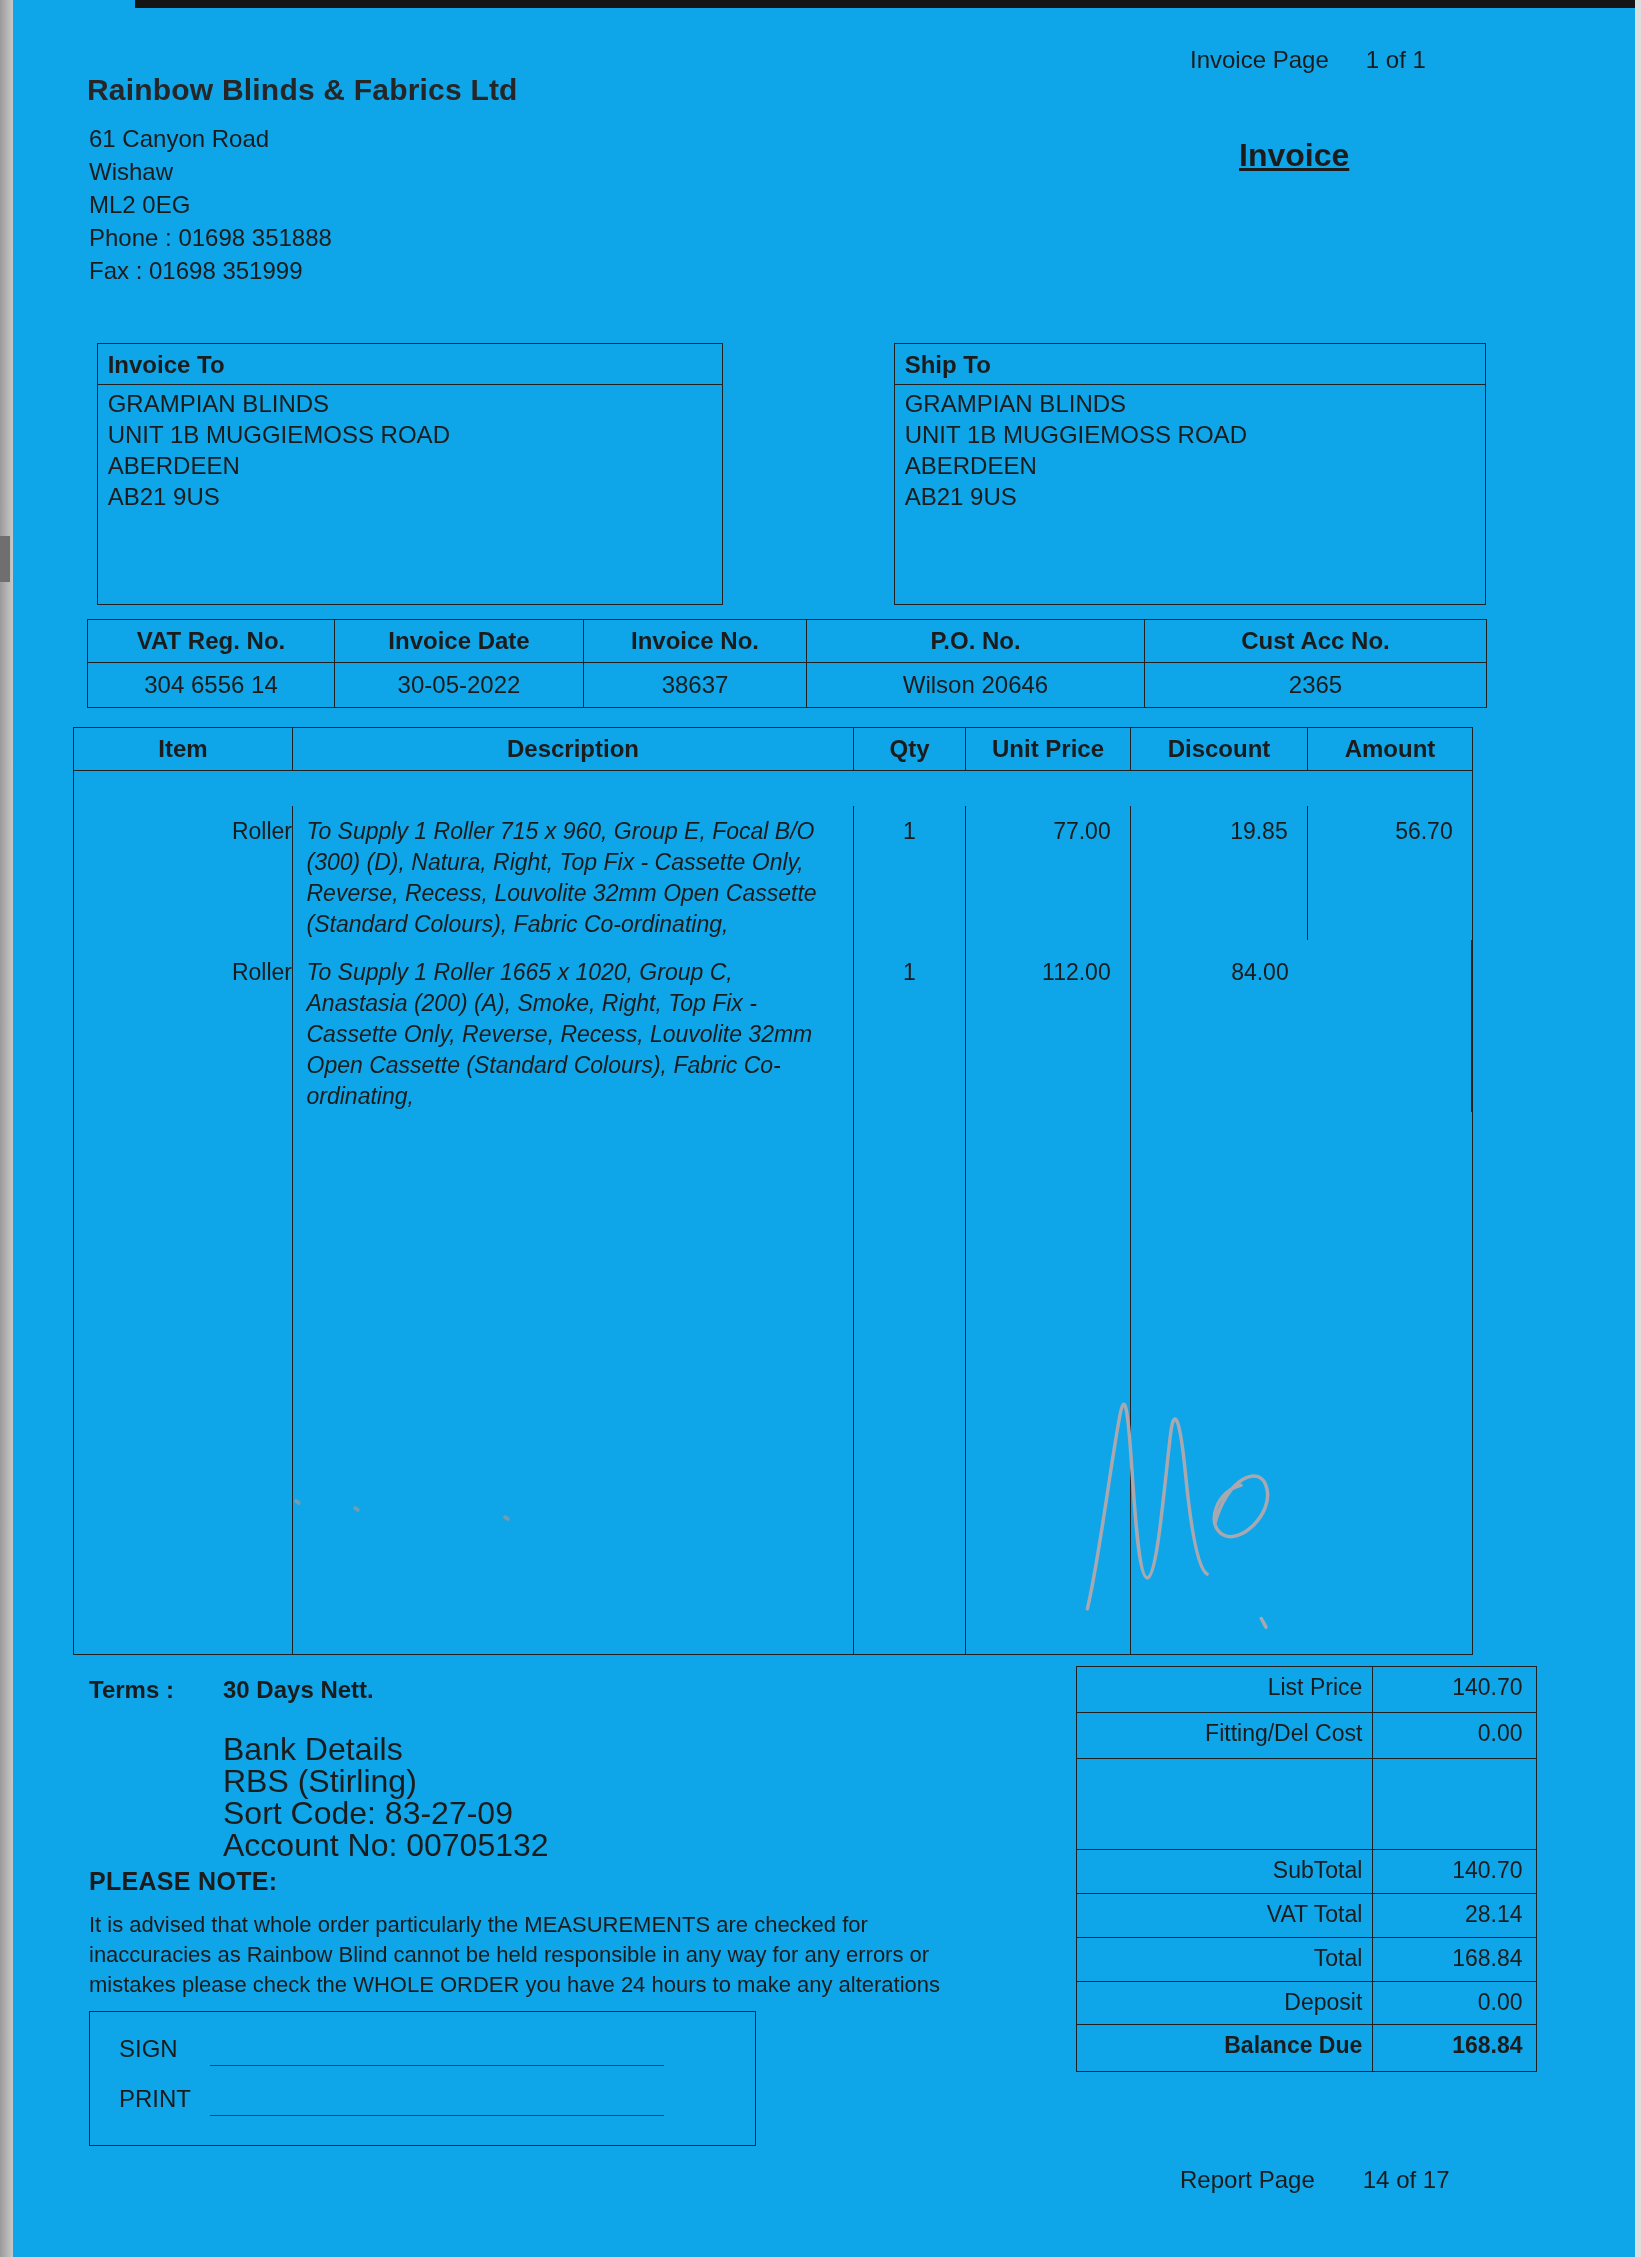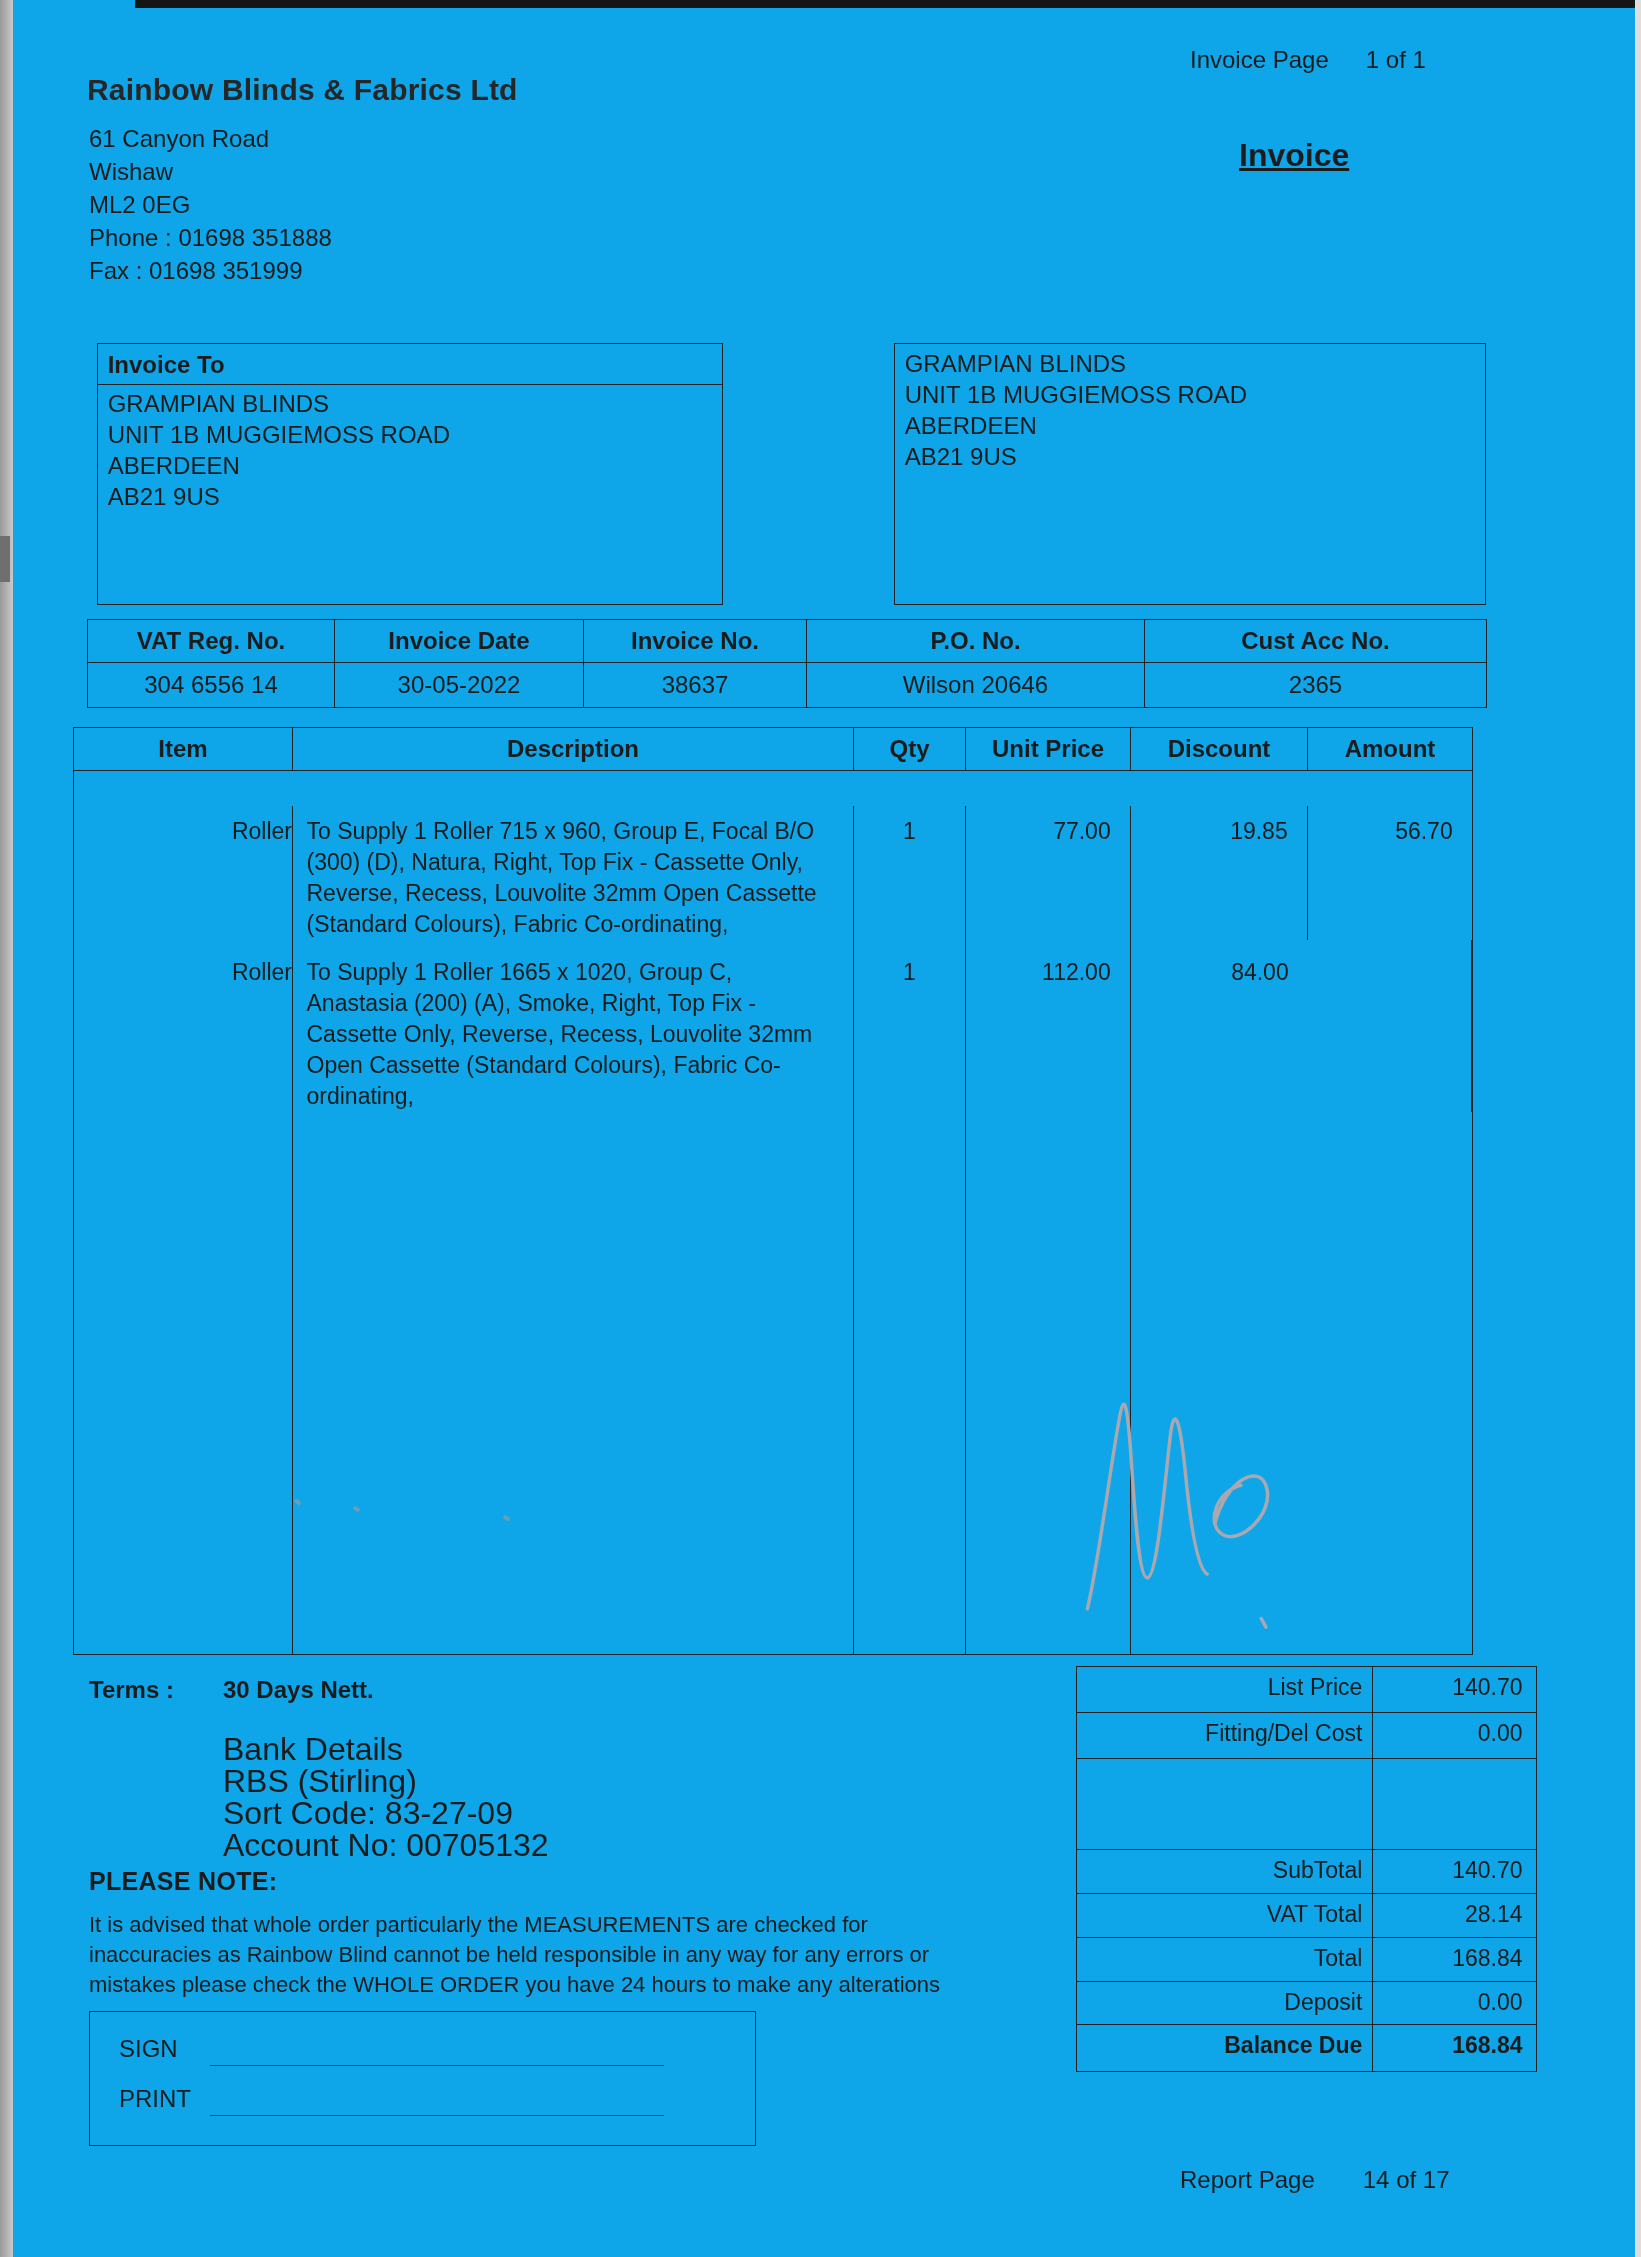--- a/index.html
+++ b/index.html
@@ -50,21 +50,21 @@
   .items-cols { display:grid; grid-template-columns:219px 561px 112px 165px 177px 1fr; }
   .items-header { border-bottom:1.9px solid #222; }
   .items-header > div { font-size:24px; font-weight:bold; height:42px; display:flex; align-items:center; justify-content:center; }
   .items-header > div:not(:last-child) { border-right:1.9px solid #222; }
   .items-body { flex:1; grid-template-rows:auto auto 1fr; }
   .items-body > div:not(.nb) { border-right:1.9px solid #222; }
   .cell { font-size:23px; line-height:31px; }
   .r1 { padding-top:9.7px; }
   .r2 { padding-top:17.4px; }
   .c-item { text-align:right; }
-  .c-desc { padding-left:13.5px; padding-right:17px; }
+  .c-desc { padding-left:13.5px; padding-right:17px;font-style:italic; }
   .c-qty { text-align:center; }
   .c-num { text-align:right; padding-right:19.3px; }
 
   .signature { left:1070px; top:1379px; }
 
   
   .terms-row { left:89px; top:1676px; font-size:24px; font-weight:bold; display:flex; }
   .terms-value { position:absolute; left:134px; white-space:nowrap; }
   .bank-block { left:223px; top:1733px; font-size:32px; font-weight:normal; line-height:32px; }
   .note-heading { left:89px; top:1867px; font-size:25px; font-weight:bold; letter-spacing:0.3px; }
@@ -120,20 +120,21 @@
     <div class="box-heading">Invoice To</div>
     <div class="box-lines">
       <div>GRAMPIAN BLINDS</div>
       <div>UNIT 1B MUGGIEMOSS ROAD</div>
       <div>ABERDEEN</div>
       <div>AB21 9US</div>
     </div>
   </div>
 
   <div class="abs addr-box ship-to-box">
+    <div class="box-heading">Ship To</div>
     <div class="box-lines">
       <div>GRAMPIAN BLINDS</div>
       <div>UNIT 1B MUGGIEMOSS ROAD</div>
       <div>ABERDEEN</div>
       <div>AB21 9US</div>
     </div>
   </div>
 
   <div class="abs meta-table">
     <div class="meta-grid meta-header">

